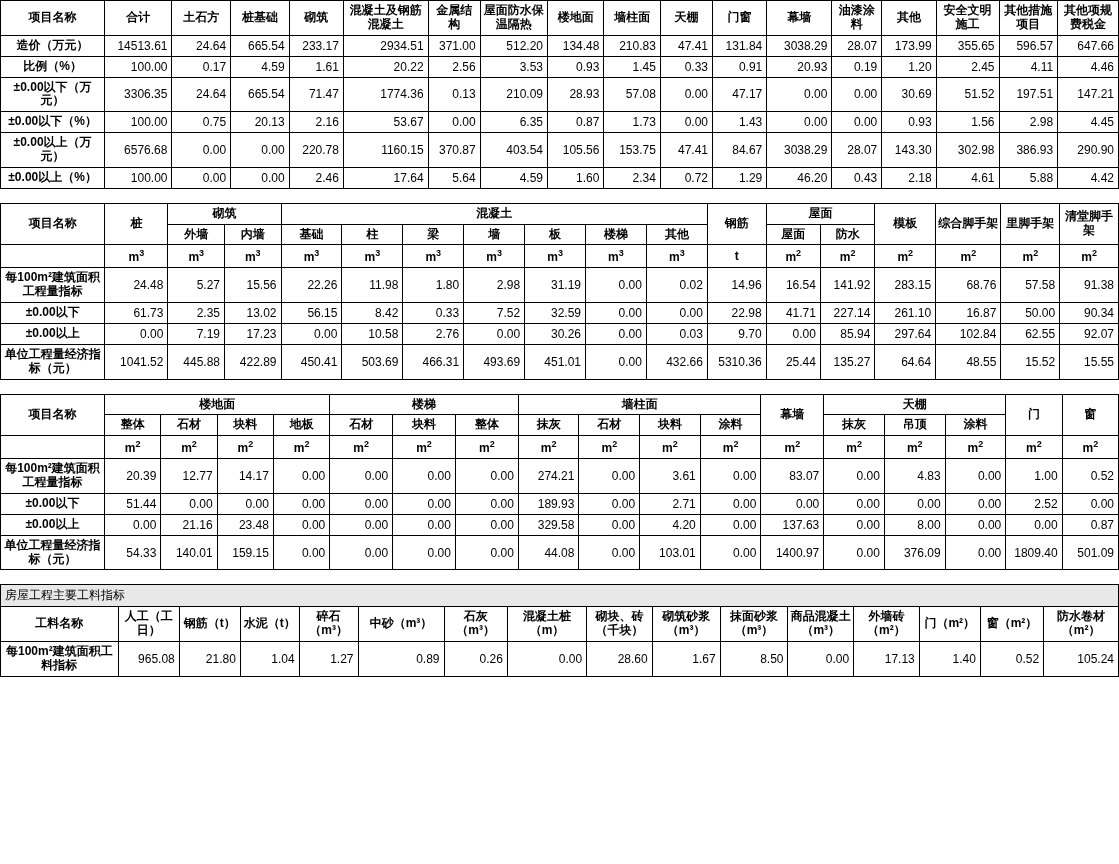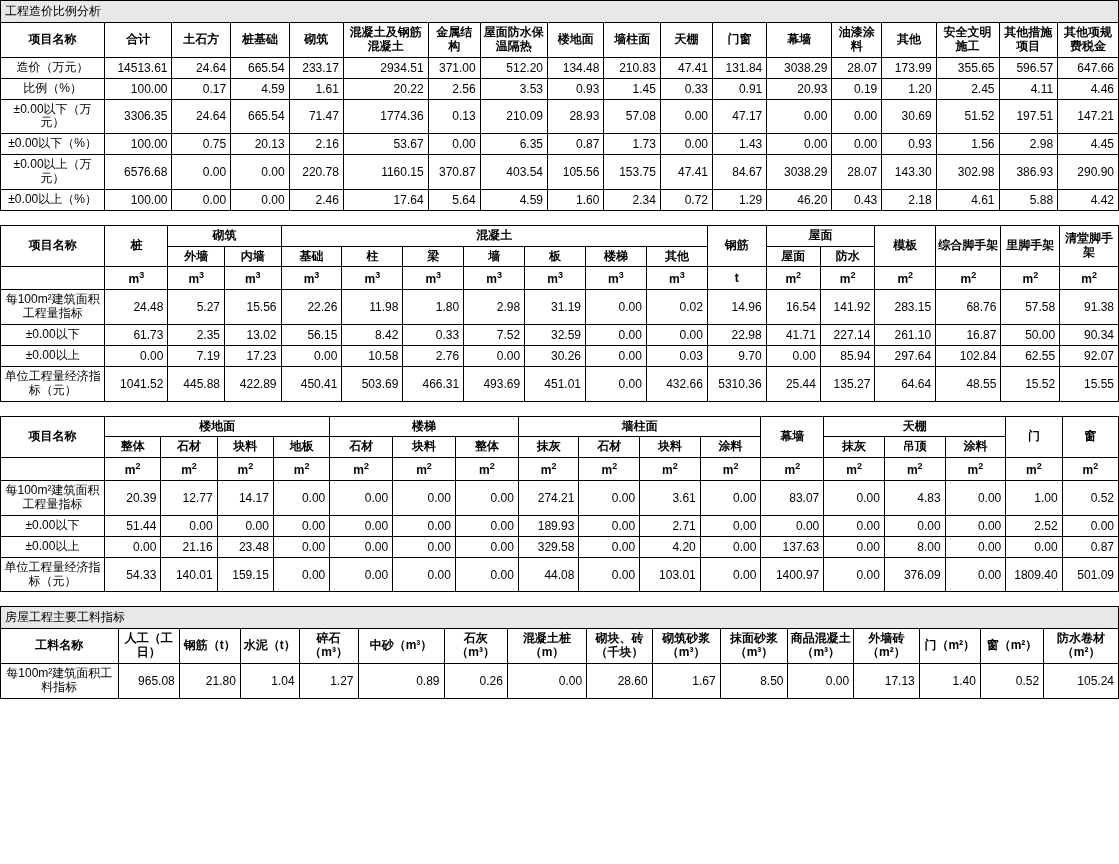--- a/index.html
+++ b/index.html
@@ -8,33 +8,32 @@
   .section-title{
     background:#e8e8e8;border:1px solid #000;border-bottom:none;
     font-size:12px;padding:2px 4px;font-weight:normal;
   }
   table{border-collapse:collapse;width:100%;table-layout:fixed;}
   table td,table th{
     border:1px solid #000;text-align:center;vertical-align:middle;
     font-size:12px;padding:3px 2px;font-weight:normal;
   }
   .hdr td{font-weight:bold;}
-  .rowlabel{font-weight:normal;margin-left:22px;}
+  .rowlabel{font-weight:bold;margin-left:22px;}
   .num{text-align:right;padding-right:4px;}
   .blk{margin-bottom:14px;}
   .sup{font-size:9px;vertical-align:super;}
   .tight{line-height:1.15;}
 </style>
 </head>
 <body>
 
 <div class="page">
 
   <div class="blk">
-    <div class="section-title">工程造价比例分析</div>
     <table>
       <colgroup>
         <col style="width:96px">
           <col style="width:62px">
           <col style="width:54px">
           <col style="width:54px">
           <col style="width:50px">
         <col style="width:78px">
           <col style="width:48px">
           <col style="width:62px">

